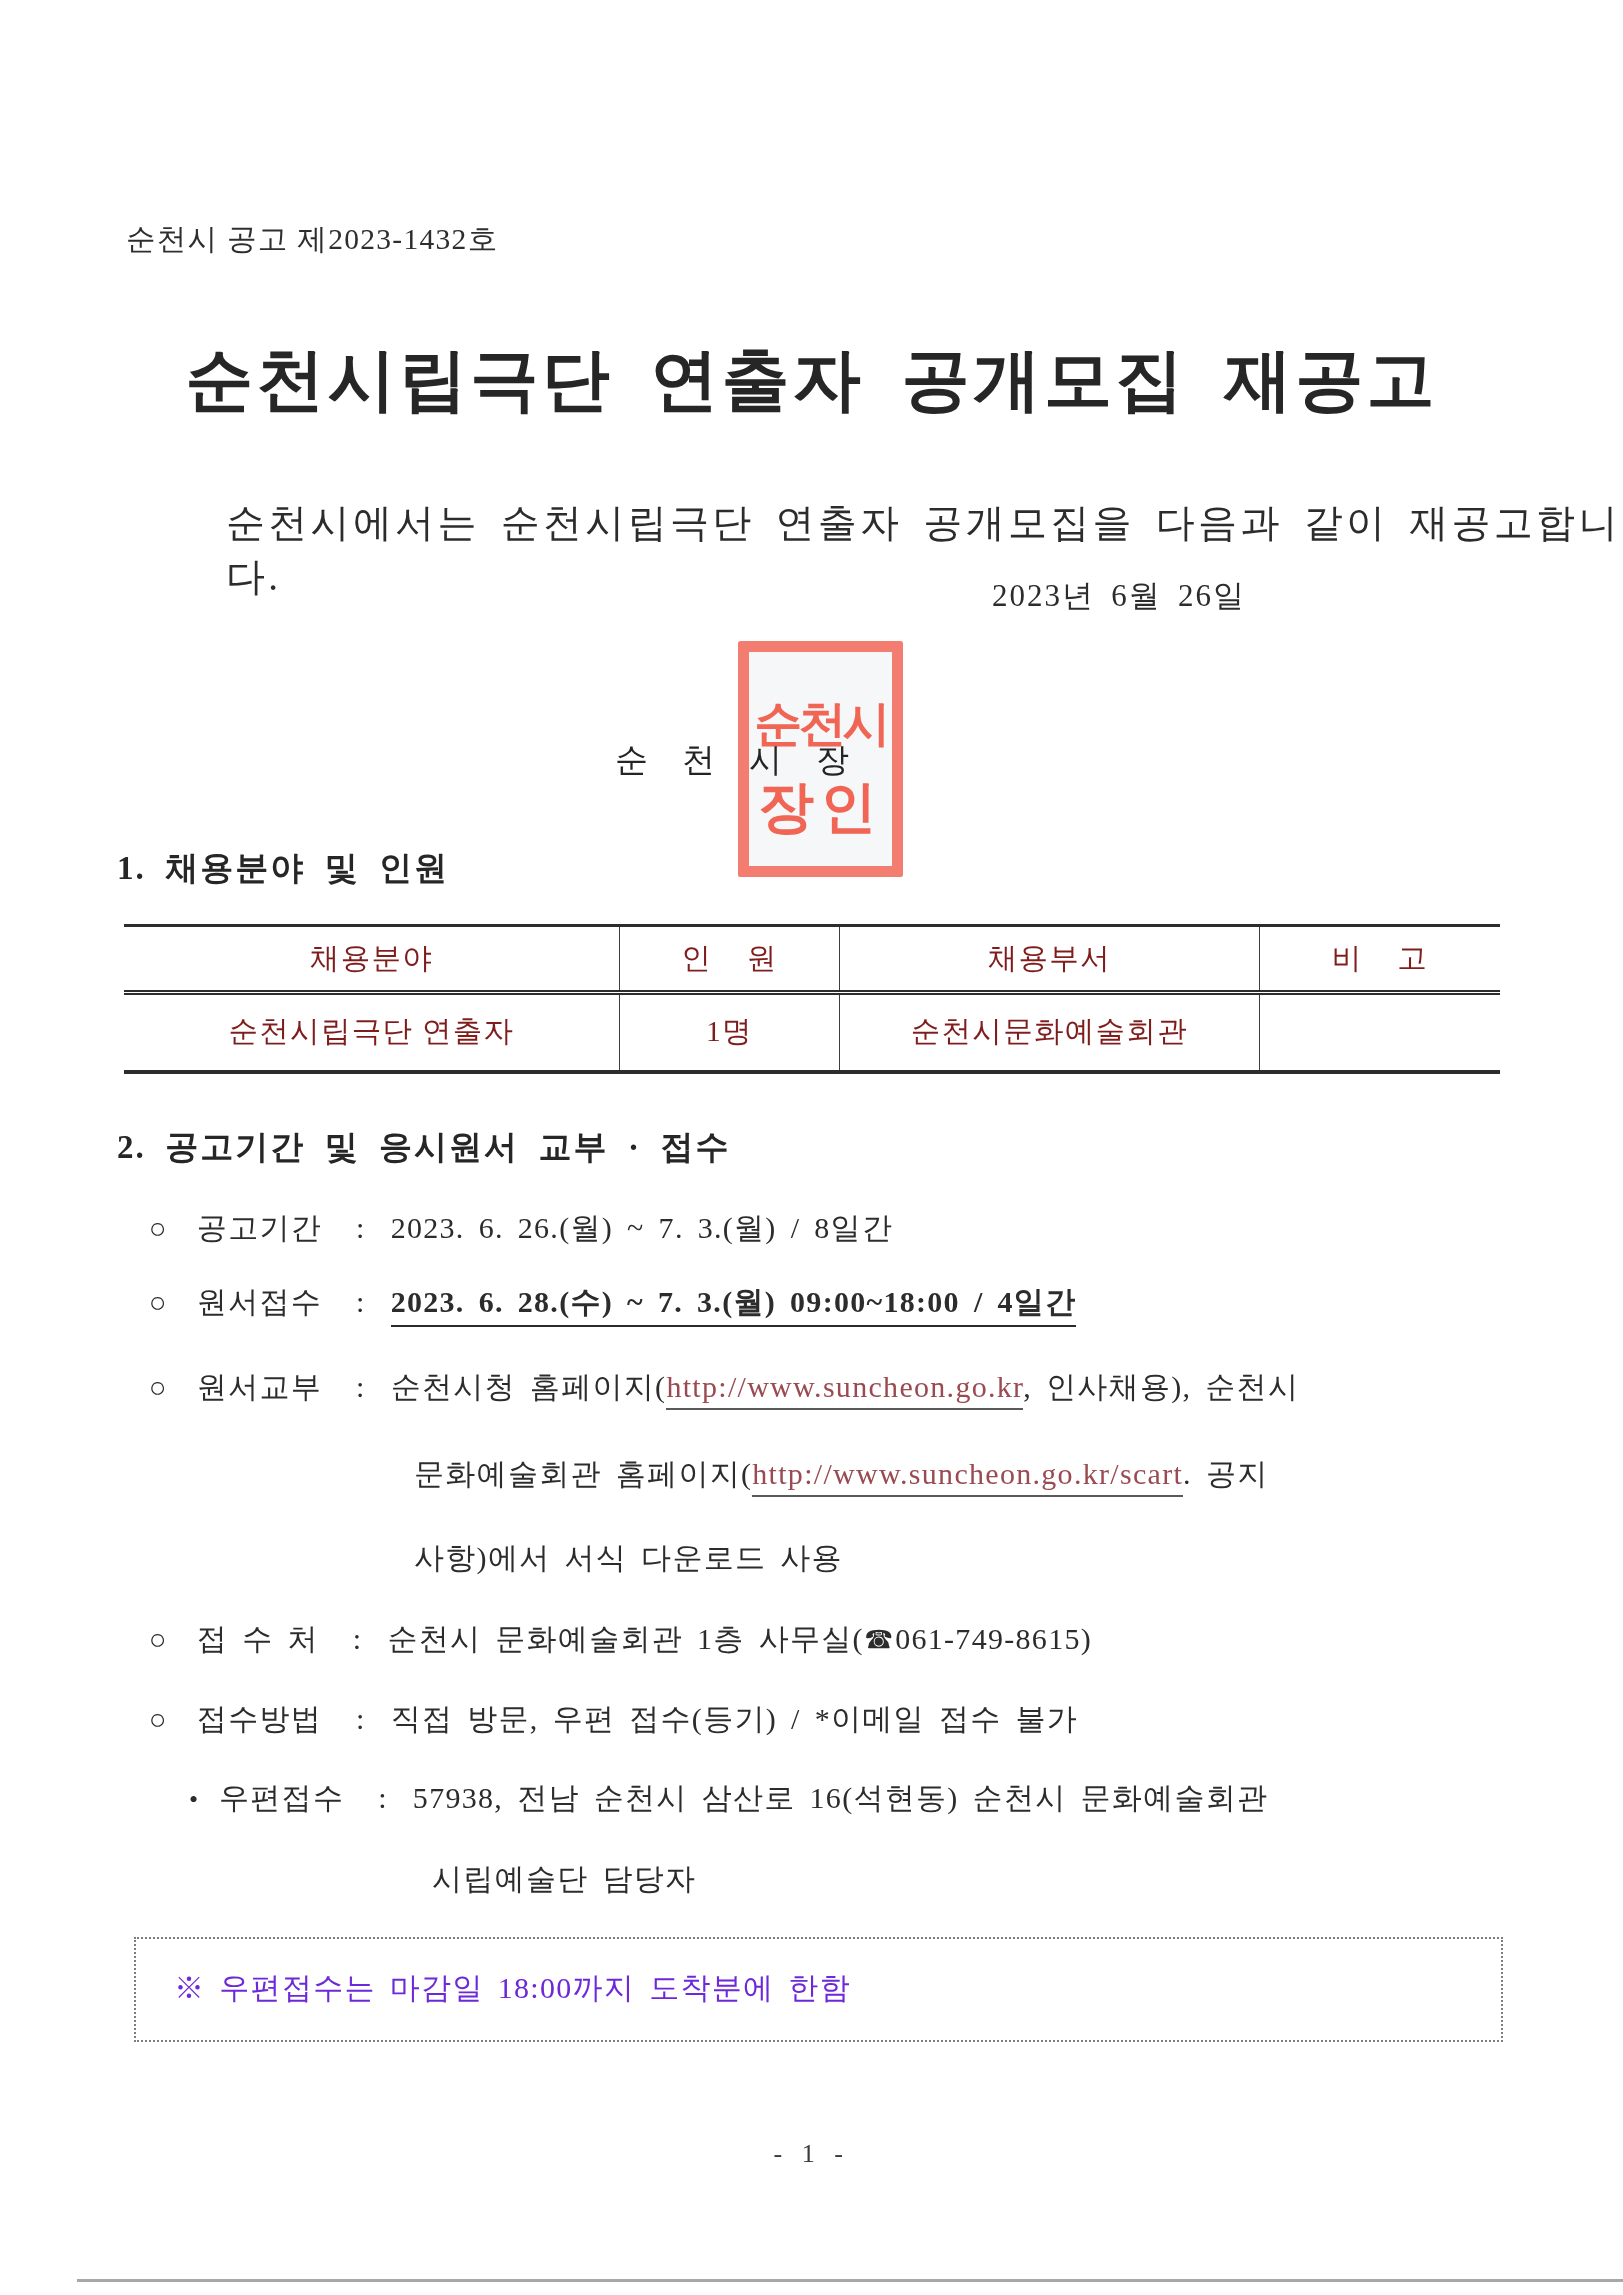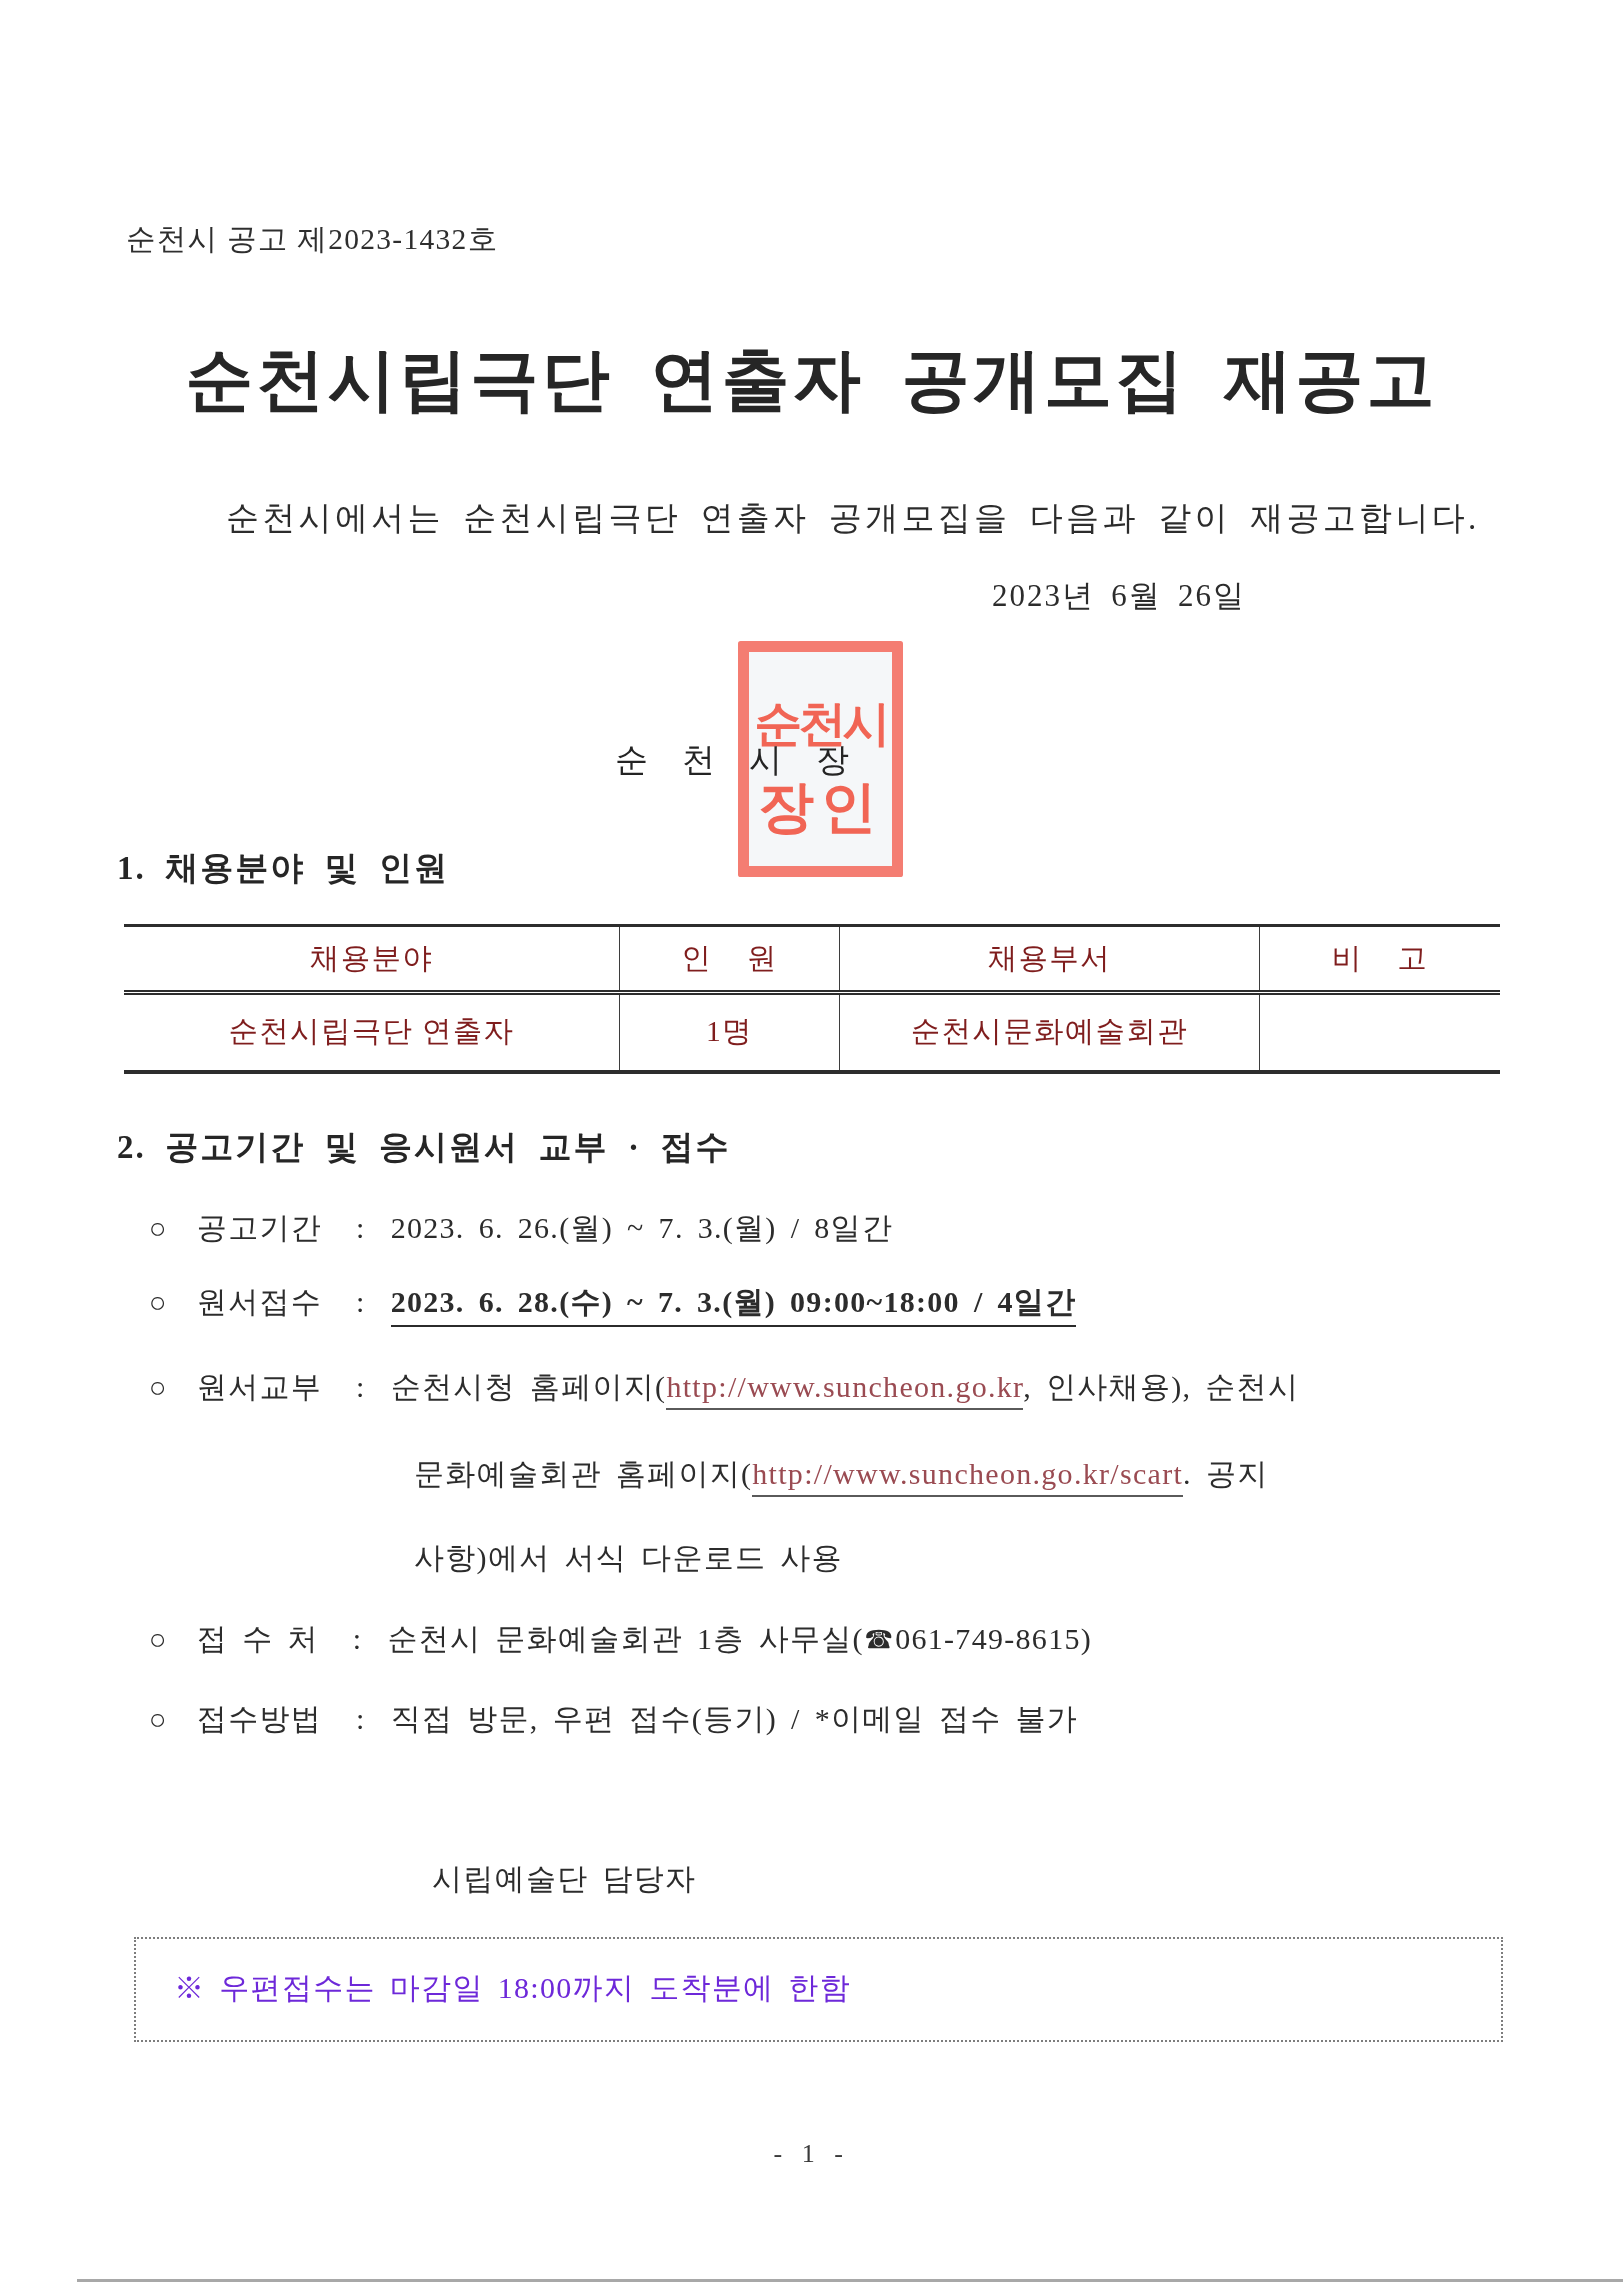--- a/index.html
+++ b/index.html
@@ -31,21 +31,21 @@
     text-align: center;
     font-size: 68px;
     font-weight: bold;
     letter-spacing: 3.3px;
     word-spacing: 17px;
     color: #262626;
   }
   .intro {
     position: absolute;
     left: 226px; top: 496px;
-    font-size: 33px;
+    font-size: 39px;
     letter-spacing: 3.3px;
     word-spacing: 7.9px;
     color: #2c2c2c;
   }
   .date-line {
     position: absolute;
     left: 992px; top: 575px;
     font-size: 31px;
     letter-spacing: 2px;
     word-spacing: 6.5px;
@@ -271,20 +271,23 @@
   <div class="cont" style="top:1538px">사항)에서 서식 다운로드 사용</div>
 
   <div class="bullet" style="top:1619px">
     <span class="mk">○</span><span>접 수 처</span><span class="colon">:</span><span>순천시 문화예술회관 1층 사무실(☎061-749-8615)</span>
   </div>
 
   <div class="bullet" style="top:1699px">
     <span class="mk">○</span><span>접수방법</span><span class="colon">:</span><span>직접 방문, 우편 접수(등기) / *이메일 접수 불가</span>
   </div>
 
+  <div class="bullet sub-bullet" style="top:1778px">
+    <span class="mk">•</span><span>우편접수</span><span class="colon">:</span><span>57938, 전남 순천시 삼산로 16(석현동) 순천시 문화예술회관</span>
+  </div>
 
   <div class="cont sub-cont" style="top:1859px">시립예술단 담당자</div>
 
   <div class="notice-box">
     <div class="notice-line">※ 우편접수는 마감일 18:00까지 도착분에 한함</div>
   </div>
 
   <div class="footer-page">- 1 -</div>
 
   <div class="scan-edge"></div>

